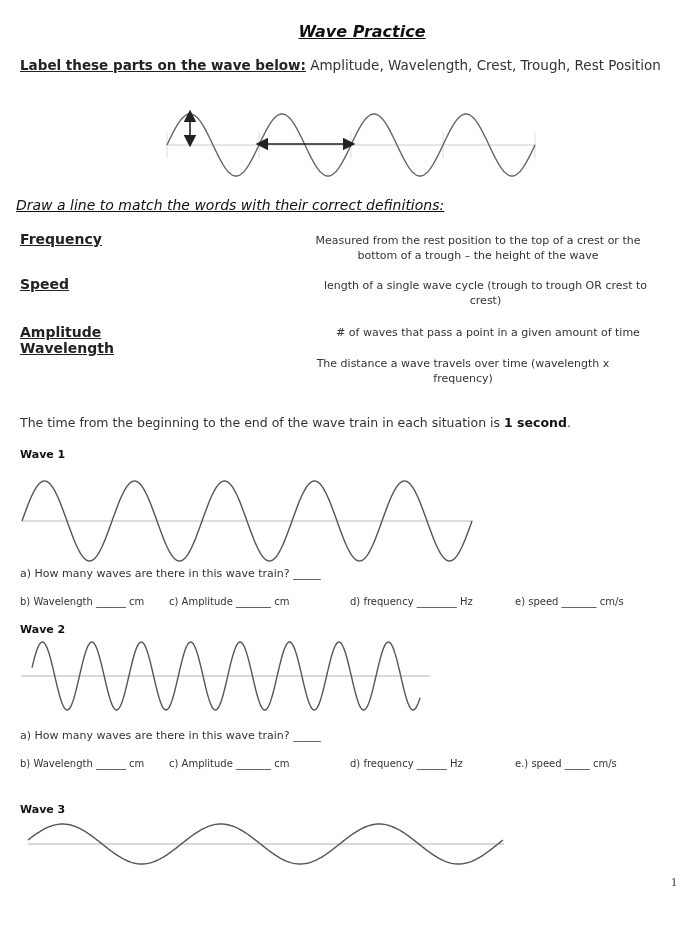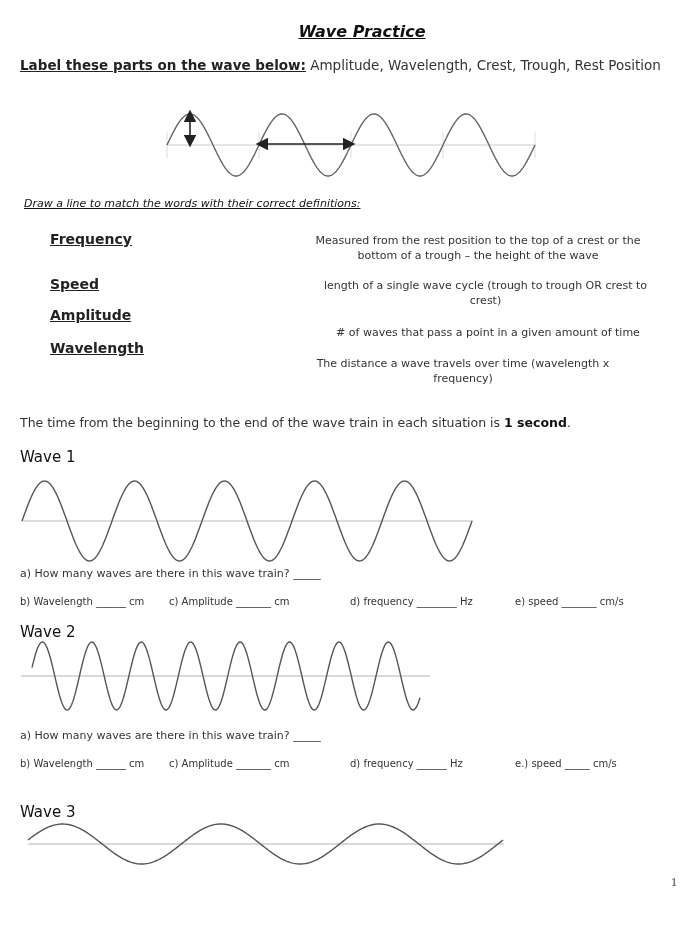--- a/index.html
+++ b/index.html
@@ -1,26 +1,26 @@
 <!DOCTYPE html>
 <html><head>
 <meta charset="utf-8">
 <style>
   html, body { margin:0; padding:0; background:#fff; }
   body { width:700px; height:933px; position:relative; overflow:hidden; font-family:"DejaVu Sans", sans-serif; color:#222; }
   .abs { position:absolute; white-space:nowrap;text-align:center; }
   .title { left:0; width:700px; top:22px; text-align:center; font-size:16px; font-weight:bold; font-style:italic; text-decoration:underline; color:#111;margin-left:12px; }
   .instr { left:20px; top:57px; font-size:13.5px; color:#333; }
   .instr b { text-decoration:underline; color:#222; }
-  .h2 { left:24px; top:197px; font-size:11px; font-style:italic; text-decoration:underline; color:#111; }
-  .term { left:20px; font-size:14px; font-weight:bold; text-decoration:underline; color:#222;margin-left:30px; }
+  .h2 { left:16px; top:197px; font-size:14px; font-style:italic; text-decoration:underline; color:#111; }
+  .term { left:20px; font-size:14px; font-weight:bold; text-decoration:underline; color:#222; }
   .def { left:308px; font-size:11px; line-height:15px; color:#333; white-space:normal; width:360px; }
   .note { left:20px; top:415px; font-size:12.5px; color:#333; }
   .note b { color:#111; }
-  .wlabel { left:20px; font-size:15px; font-weight:normal; color:#111; }
+  .wlabel { left:20px; font-size:11px; font-weight:bold; color:#111; }
   .q { left:20px; font-size:11px; color:#333; }
   .ans { font-size:10px; color:#333; }
   .pagenum { left:671px; top:875px; font-family:"Liberation Serif", serif; font-size:12px; color:#333; }
   svg { position:absolute; left:0; top:0; }
 </style>
 </head>
 <body>
 
 <div class="abs title">Wave Practice</div>
 
@@ -54,21 +54,21 @@
   <g>
     <line x1="28" y1="844" x2="504" y2="844" stroke="#ccc" stroke-width="1.5"></line>
     <path id="wave3" fill="none" stroke="#555" stroke-width="1.4" d="M28.00,840.03L29.19,839.11L30.38,838.20L31.56,837.30L32.75,836.42L33.94,835.56L35.13,834.72L36.31,833.89L37.50,833.09L38.69,832.31L39.88,831.56L41.06,830.84L42.25,830.14L43.44,829.48L44.63,828.85L45.81,828.25L47.00,827.69L48.19,827.16L49.38,826.67L50.56,826.22L51.75,825.81L52.94,825.44L54.13,825.11L55.31,824.82L56.50,824.57L57.69,824.37L58.88,824.21L60.06,824.10L61.25,824.03L62.44,824.00L63.63,824.02L64.81,824.08L66.00,824.19L67.19,824.34L68.38,824.53L69.56,824.77L70.75,825.05L71.94,825.37L73.13,825.74L74.31,826.14L75.50,826.59L76.69,827.07L77.88,827.59L79.06,828.15L80.25,828.74L81.44,829.36L82.63,830.02L83.81,830.71L85.00,831.43L86.19,832.18L87.38,832.95L88.56,833.75L89.75,834.57L90.94,835.41L92.13,836.27L93.31,837.15L94.50,838.04L95.69,838.94L96.88,839.86L98.06,840.79L99.25,841.72L100.44,842.66L101.63,843.60L102.81,844.54L104.00,845.49L105.19,846.42L106.38,847.36L107.56,848.28L108.75,849.20L109.94,850.10L111.13,850.99L112.31,851.87L113.50,852.72L114.69,853.56L115.88,854.38L117.06,855.17L118.25,855.94L119.44,856.68L120.63,857.40L121.81,858.08L123.00,858.74L124.19,859.36L125.38,859.94L126.56,860.49L127.75,861.01L128.94,861.49L130.13,861.92L131.31,862.32L132.50,862.68L133.69,862.99L134.88,863.27L136.06,863.50L137.25,863.69L138.44,863.83L139.63,863.93L140.81,863.99L142.00,864.00L143.19,863.97L144.38,863.89L145.56,863.77L146.75,863.60L147.94,863.39L149.13,863.14L150.31,862.85L151.50,862.51L152.69,862.13L153.88,861.71L155.06,861.26L156.25,860.76L157.44,860.23L158.63,859.66L159.81,859.06L161.00,858.42L162.19,857.75L163.38,857.05L164.56,856.32L165.75,855.57L166.94,854.79L168.13,853.98L169.31,853.15L170.50,852.31L171.69,851.44L172.88,850.56L174.06,849.66L175.25,848.75L176.44,847.83L177.63,846.90L178.81,845.97L180.00,845.03L181.19,844.08L182.38,843.14L183.56,842.20L184.75,841.27L185.94,840.33L187.13,839.41L188.31,838.50L189.50,837.60L190.69,836.72L191.88,835.85L193.06,835.00L194.25,834.16L195.44,833.35L196.63,832.57L197.81,831.81L199.00,831.08L200.19,830.37L201.38,829.70L202.56,829.05L203.75,828.44L204.94,827.87L206.13,827.33L207.31,826.83L208.50,826.36L209.69,825.94L210.88,825.55L212.06,825.21L213.25,824.91L214.44,824.65L215.63,824.43L216.81,824.26L218.00,824.13L219.19,824.04L220.38,824.00L221.56,824.01L222.75,824.06L223.94,824.15L225.13,824.28L226.31,824.46L227.50,824.69L228.69,824.95L229.88,825.26L231.06,825.61L232.25,826.00L233.44,826.43L234.63,826.90L235.81,827.41L237.00,827.96L238.19,828.54L239.38,829.15L240.56,829.80L241.75,830.48L242.94,831.19L244.13,831.92L245.31,832.69L246.50,833.48L247.69,834.29L248.88,835.13L250.06,835.98L251.25,836.85L252.44,837.74L253.63,838.64L254.81,839.56L256.00,840.48L257.19,841.41L258.38,842.35L259.56,843.29L260.75,844.23L261.94,845.17L263.13,846.11L264.31,847.05L265.50,847.97L266.69,848.89L267.88,849.80L269.06,850.70L270.25,851.58L271.44,852.44L272.63,853.28L273.81,854.11L275.00,854.91L276.19,855.69L277.38,856.44L278.56,857.16L279.75,857.86L280.94,858.52L282.13,859.15L283.31,859.75L284.50,860.31L285.69,860.84L286.88,861.33L288.06,861.78L289.25,862.19L290.44,862.56L291.63,862.89L292.81,863.18L294.00,863.43L295.19,863.63L296.38,863.79L297.56,863.90L298.75,863.97L299.94,864.00L301.13,863.98L302.31,863.92L303.50,863.81L304.69,863.66L305.88,863.47L307.06,863.23L308.25,862.95L309.44,862.63L310.63,862.26L311.81,861.86L313.00,861.41L314.19,860.93L315.38,860.41L316.56,859.85L317.75,859.26L318.94,858.64L320.13,857.98L321.31,857.29L322.50,856.57L323.69,855.82L324.88,855.05L326.06,854.25L327.25,853.43L328.44,852.59L329.63,851.73L330.81,850.85L332.00,849.96L333.19,849.06L334.38,848.14L335.56,847.21L336.75,846.28L337.94,845.34L339.13,844.40L340.31,843.46L341.50,842.51L342.69,841.58L343.88,840.64L345.06,839.72L346.25,838.80L347.44,837.90L348.63,837.01L349.81,836.13L351.00,835.28L352.19,834.44L353.38,833.62L354.56,832.83L355.75,832.06L356.94,831.32L358.13,830.60L359.31,829.92L360.50,829.26L361.69,828.64L362.88,828.06L364.06,827.51L365.25,826.99L366.44,826.51L367.63,826.08L368.81,825.68L370.00,825.32L371.19,825.01L372.38,824.73L373.56,824.50L374.75,824.31L375.94,824.17L377.13,824.07L378.31,824.01L379.50,824.00L380.69,824.03L381.88,824.11L383.06,824.23L384.25,824.40L385.44,824.61L386.63,824.86L387.81,825.15L389.00,825.49L390.19,825.87L391.38,826.29L392.56,826.74L393.75,827.24L394.94,827.77L396.13,828.34L397.31,828.94L398.50,829.58L399.69,830.25L400.88,830.95L402.06,831.68L403.25,832.43L404.44,833.21L405.63,834.02L406.81,834.85L408.00,835.69L409.19,836.56L410.38,837.44L411.56,838.34L412.75,839.25L413.94,840.17L415.13,841.10L416.31,842.03L417.50,842.97L418.69,843.92L419.88,844.86L421.06,845.80L422.25,846.73L423.44,847.67L424.63,848.59L425.81,849.50L427.00,850.40L428.19,851.28L429.38,852.15L430.56,853.00L431.75,853.84L432.94,854.65L434.13,855.43L435.31,856.19L436.50,856.92L437.69,857.63L438.88,858.30L440.06,858.95L441.25,859.56L442.44,860.13L443.63,860.67L444.81,861.17L446.00,861.64L447.19,862.06L448.38,862.45L449.56,862.79L450.75,863.09L451.94,863.35L453.13,863.57L454.31,863.74L455.50,863.87L456.69,863.96L457.88,864.00L459.06,863.99L460.25,863.94L461.44,863.85L462.63,863.72L463.81,863.54L465.00,863.31L466.19,863.05L467.38,862.74L468.56,862.39L469.75,862.00L470.94,861.57L472.13,861.10L473.31,860.59L474.50,860.04L475.69,859.46L476.88,858.85L478.06,858.20L479.25,857.52L480.44,856.81L481.63,856.08L482.81,855.31L484.00,854.52L485.19,853.71L486.38,852.87L487.56,852.02L488.75,851.15L489.94,850.26L491.13,849.36L492.31,848.44L493.50,847.52L494.69,846.59L495.88,845.65L497.06,844.71L498.25,843.77L499.44,842.83L500.63,841.89L501.81,840.95L503.00,840.03"></path>
   </g>
 </svg>
 
 <div class="abs h2">Draw a line to match the words with their correct definitions:</div>
 
 <div class="abs term" style="top:231px">Frequency</div>
 <div class="abs term" style="top:276px">Speed</div>
-<div class="abs term" style="top:307px">Amplitude</div>
+<div class="abs term" style="top:324px">Amplitude</div>
 <div class="abs term" style="top:340px">Wavelength</div>
 
 <div class="abs def" style="top:233px; width:340px">Measured from the rest position to the top of a crest or the bottom of a trough – the height of the wave</div>
 <div class="abs def" style="top:278px; width:355px">length of a single wave cycle (trough to trough OR crest to crest)</div>
 <div class="abs def" style="top:325px"># of waves that pass a point in a given amount of time</div>
 <div class="abs def" style="top:356px; width:310px">The distance a wave travels over time (wavelength x frequency)</div>
 
 <div class="abs note"><span>The time from the beginning to the end of the wave train in each situation is </span><b>1 second</b><span>.</span></div>
 
 <div class="abs wlabel" style="top:448px">Wave 1</div>

